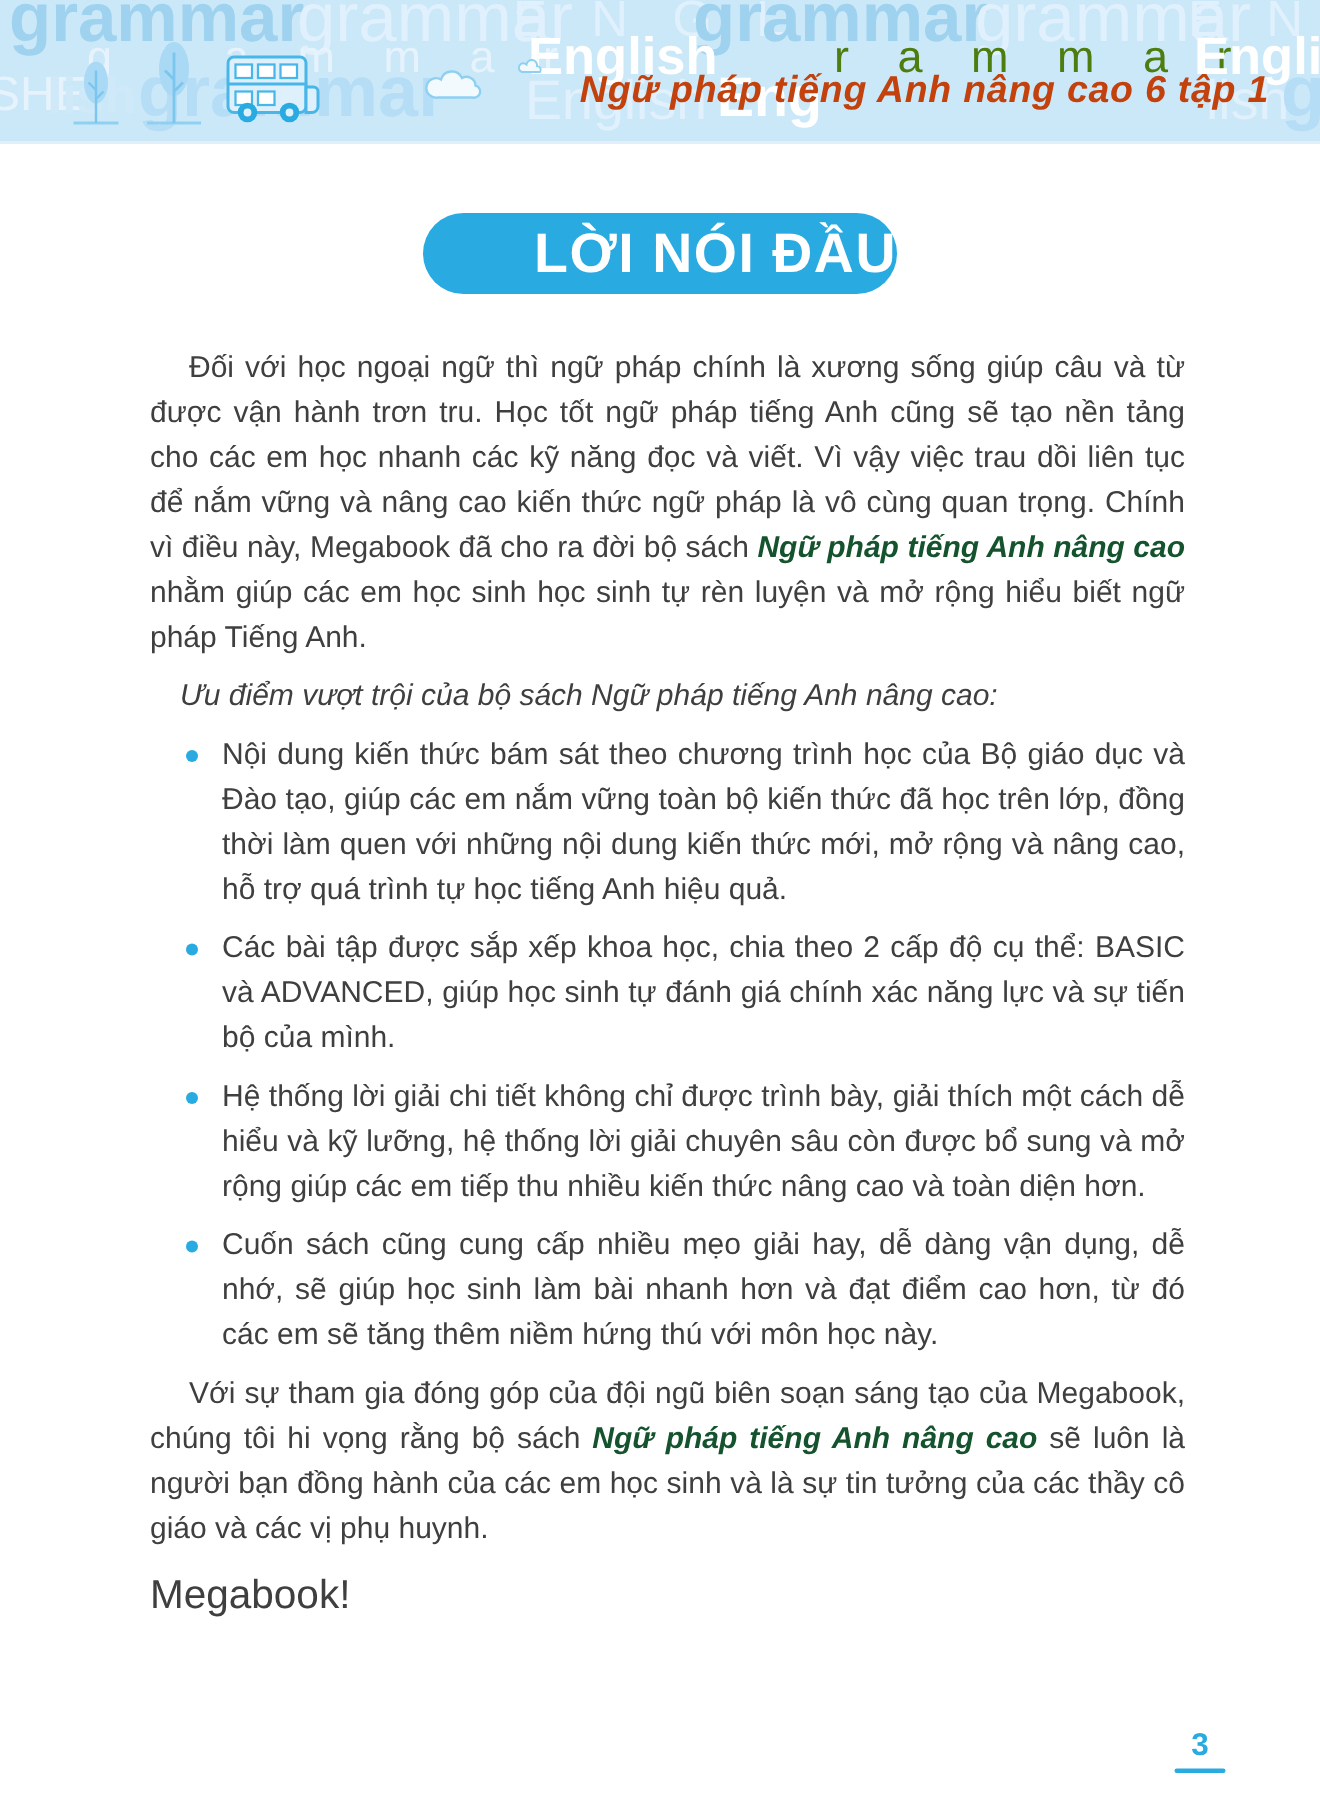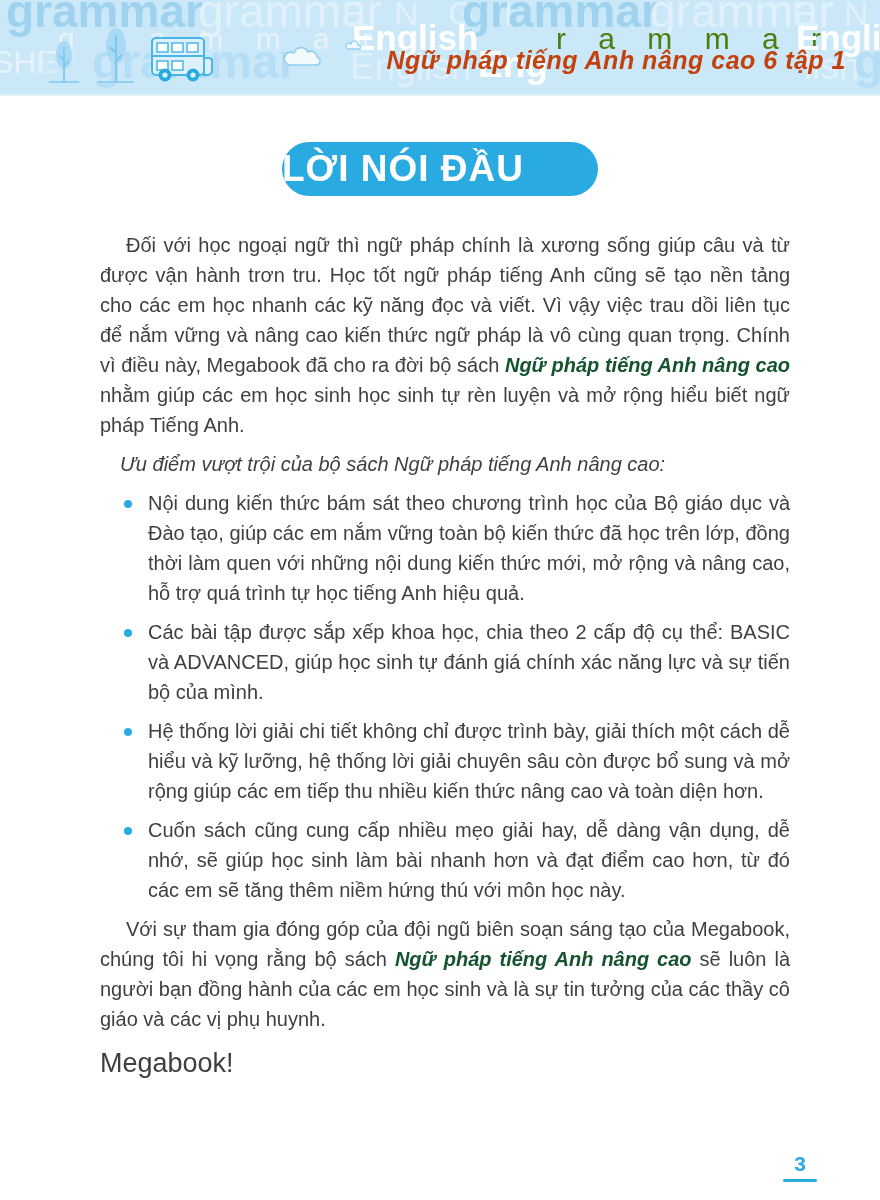--- a/index.html
+++ b/index.html
@@ -56,21 +56,21 @@
     color: #c2410c;
     white-space: nowrap;
   }
 
   
   .badge {
     width: 316px; height: 54px;
     margin: 46px auto 0 auto;
     background: #29abe2;
     border-radius: 28px;
-    text-align: left;
+    text-align: right;
     line-height: 54px;
     color: #ffffff;
     font-size: 37px;
     font-weight: 800;
     letter-spacing: 1px;
     font-family: "Liberation Sans", sans-serif;
   }
 
   
   .content {

